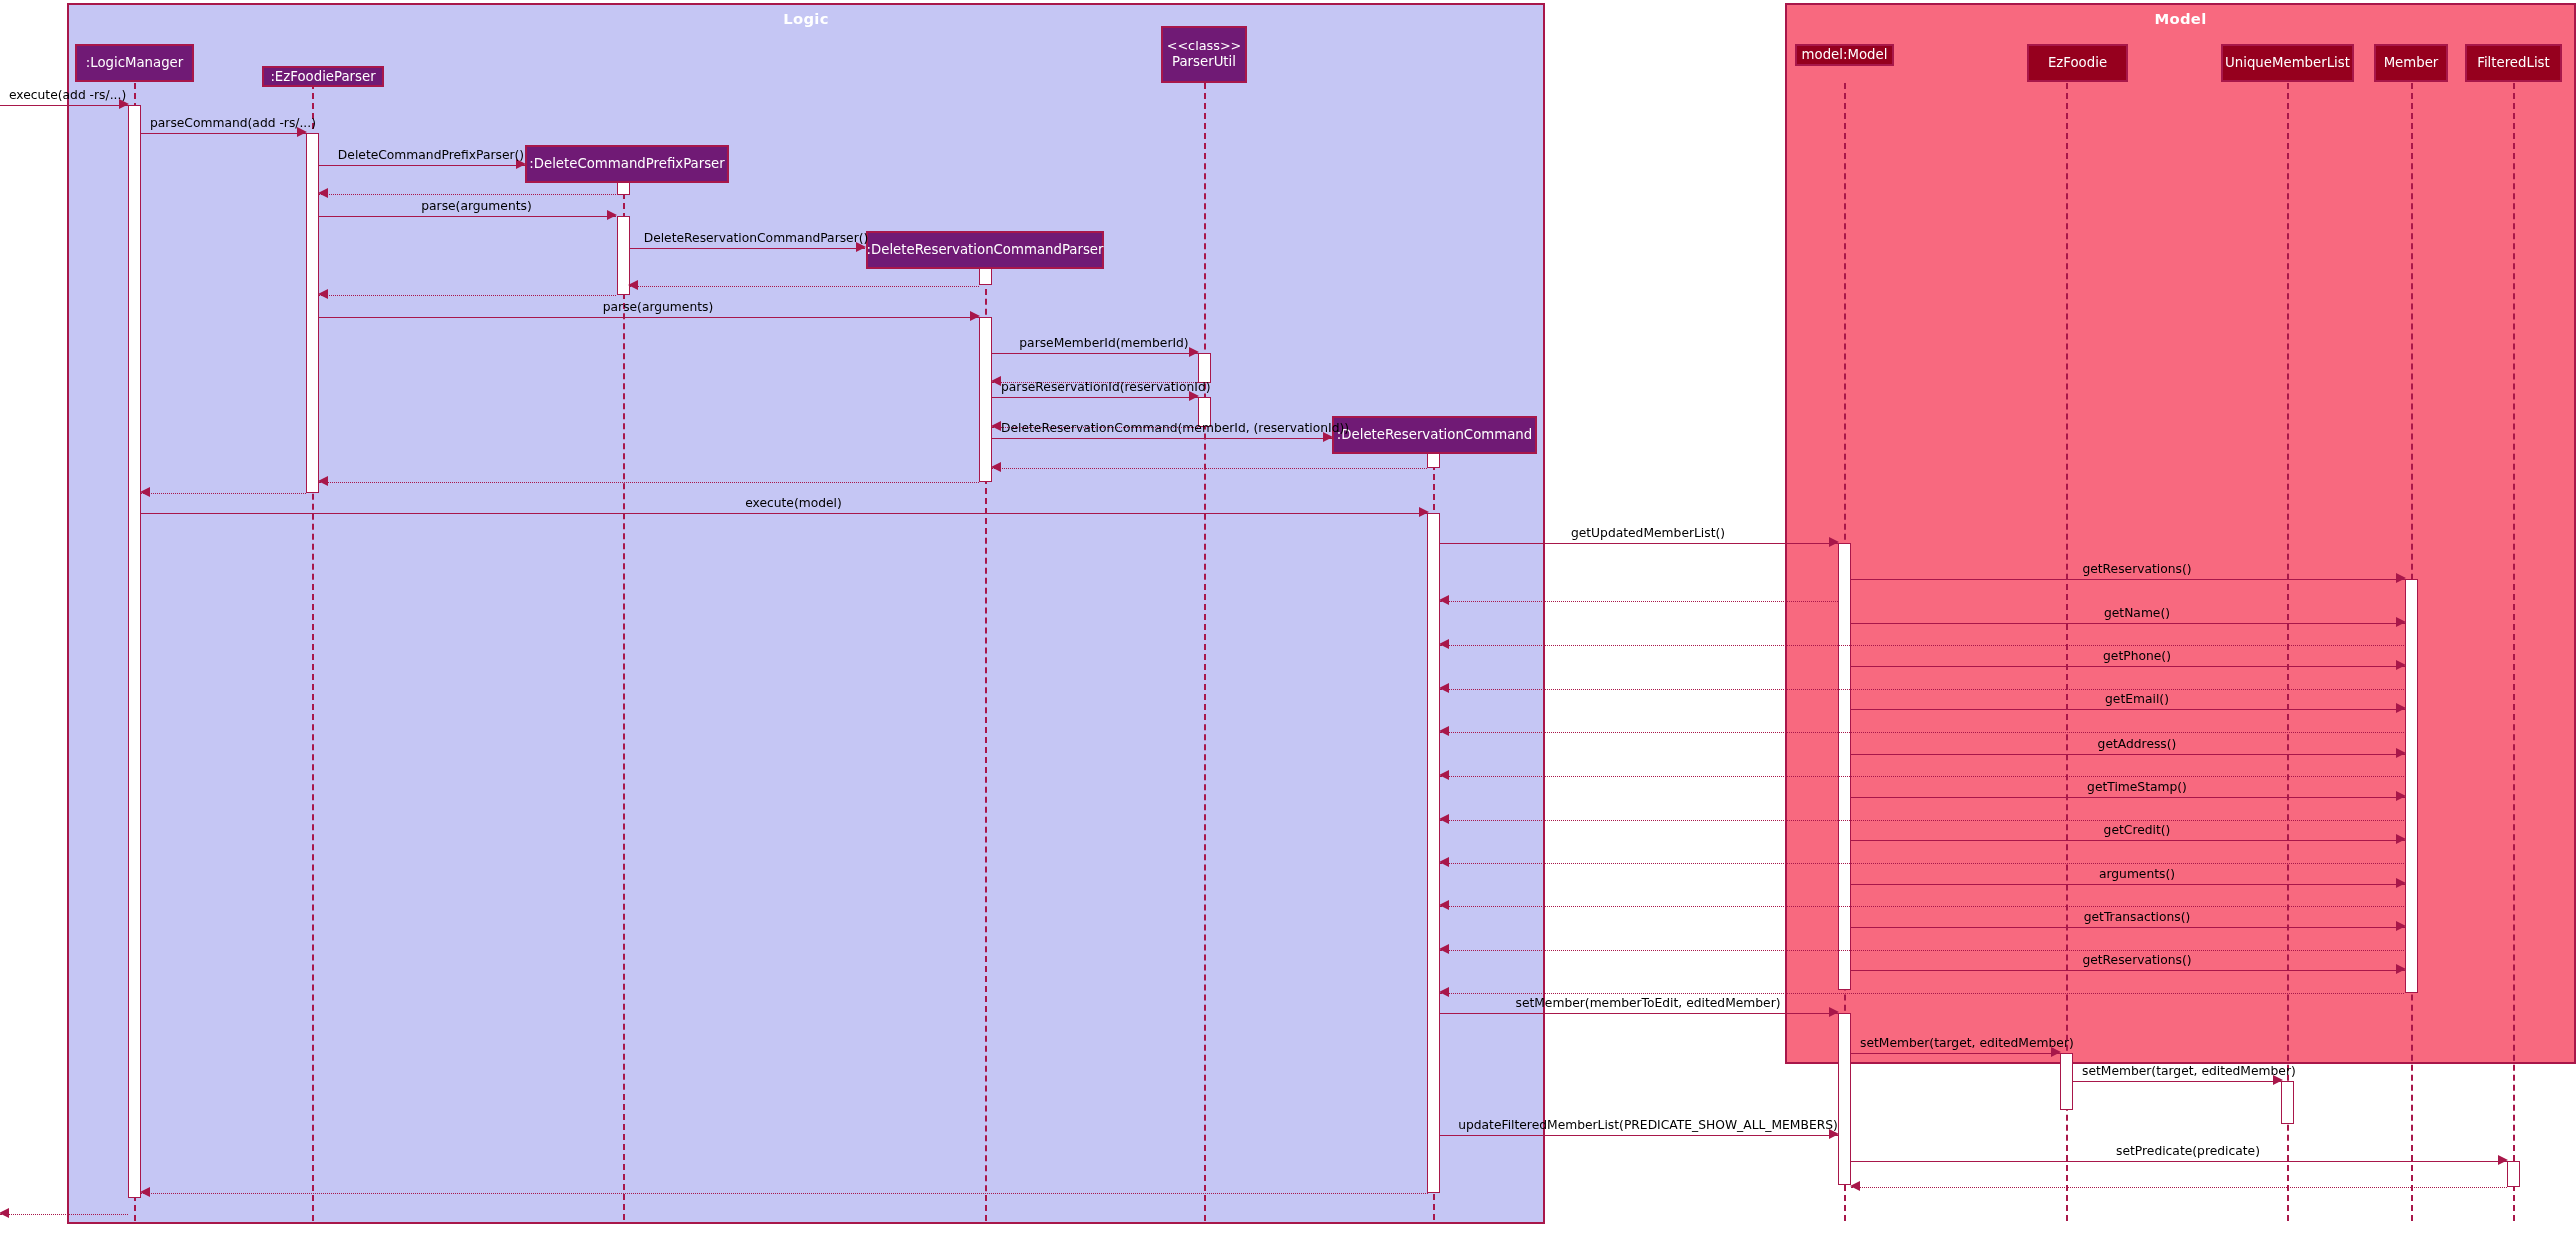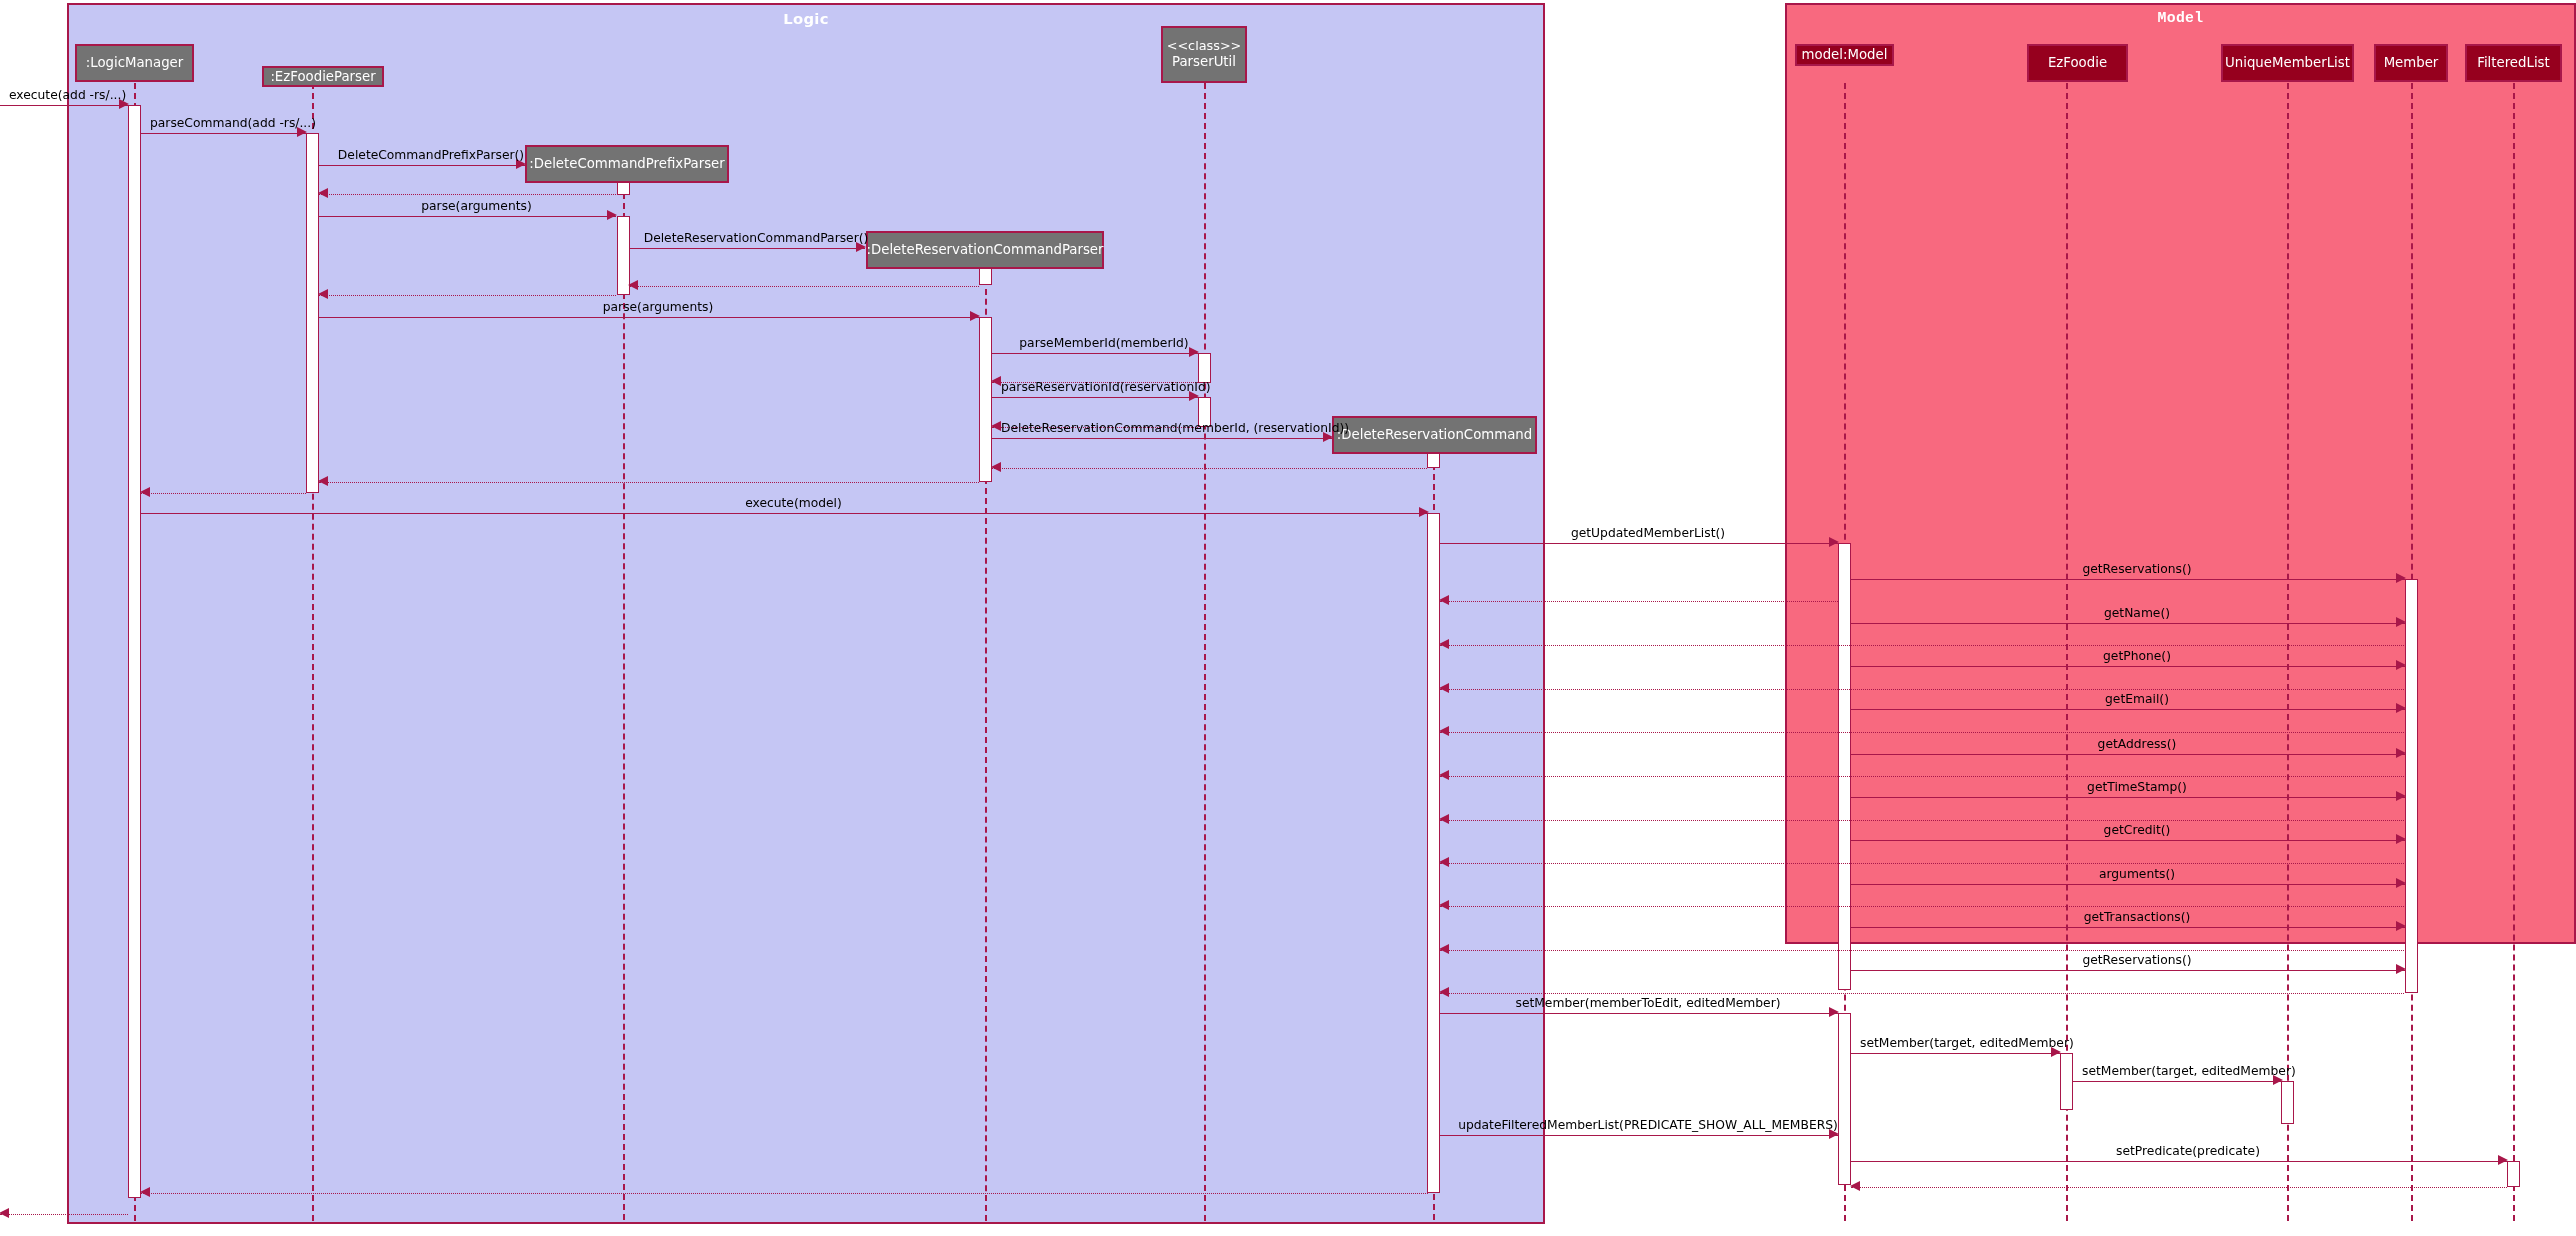--- a/index.html
+++ b/index.html
@@ -22,21 +22,21 @@
 
   
   .head{
     position:absolute;box-sizing:border-box;
     border:2px solid #A8174A;color:#ffffff;
     display:flex;align-items:center;justify-content:center;
     flex-direction:column;line-height:1.15;
     font-size:13.3px;white-space:nowrap;text-align:center;
     padding:2px 6.9px;
   }
-  .head-logic{background:#737373;align-items:center;}
+  .head-logic{background:#701a75;align-items:center;}
   .head-model{background:#96001E;}
   .head .stereo{font-size:12.8px;}
 
   
   .lifeline{
     position:absolute;width:0;border-left:2px dashed #A8174A;
   }
   
   .act{
     position:absolute;box-sizing:border-box;
@@ -69,21 +69,21 @@
 </style>
 </head>
 <body>
 
 <div id="canvas">
 
   <div class="pkg pkg-logic" style="left:67px;top:3px;width:1478px;height:1221px;">
     <div class="pkg-title">Logic</div>
   </div>
 
-  <div class="pkg pkg-model" style="left:1785px;top:3px;width:791px;height:941px;font-family:Liberation Mono, monospace;">
+  <div class="pkg pkg-model" style="left:1785px;top:3px;width:791px;height:1061px;">
     <div class="pkg-title">Model</div>
   </div>
 
   <div class="whitegap" style="left:1545px;top:3px;width:240px;height:1221px;"></div>
 
   <div class="lifeline" style="left:134px;top:83px;height:1138px;"></div>
   <div class="lifeline" style="left:312px;top:83px;height:1138px;"></div>
   <div class="lifeline" style="left:623px;top:183px;height:1037px;"></div>
   <div class="lifeline" style="left:985px;top:269px;height:952px;"></div>
   <div class="lifeline" style="left:1204px;top:83px;height:1138px;"></div>

